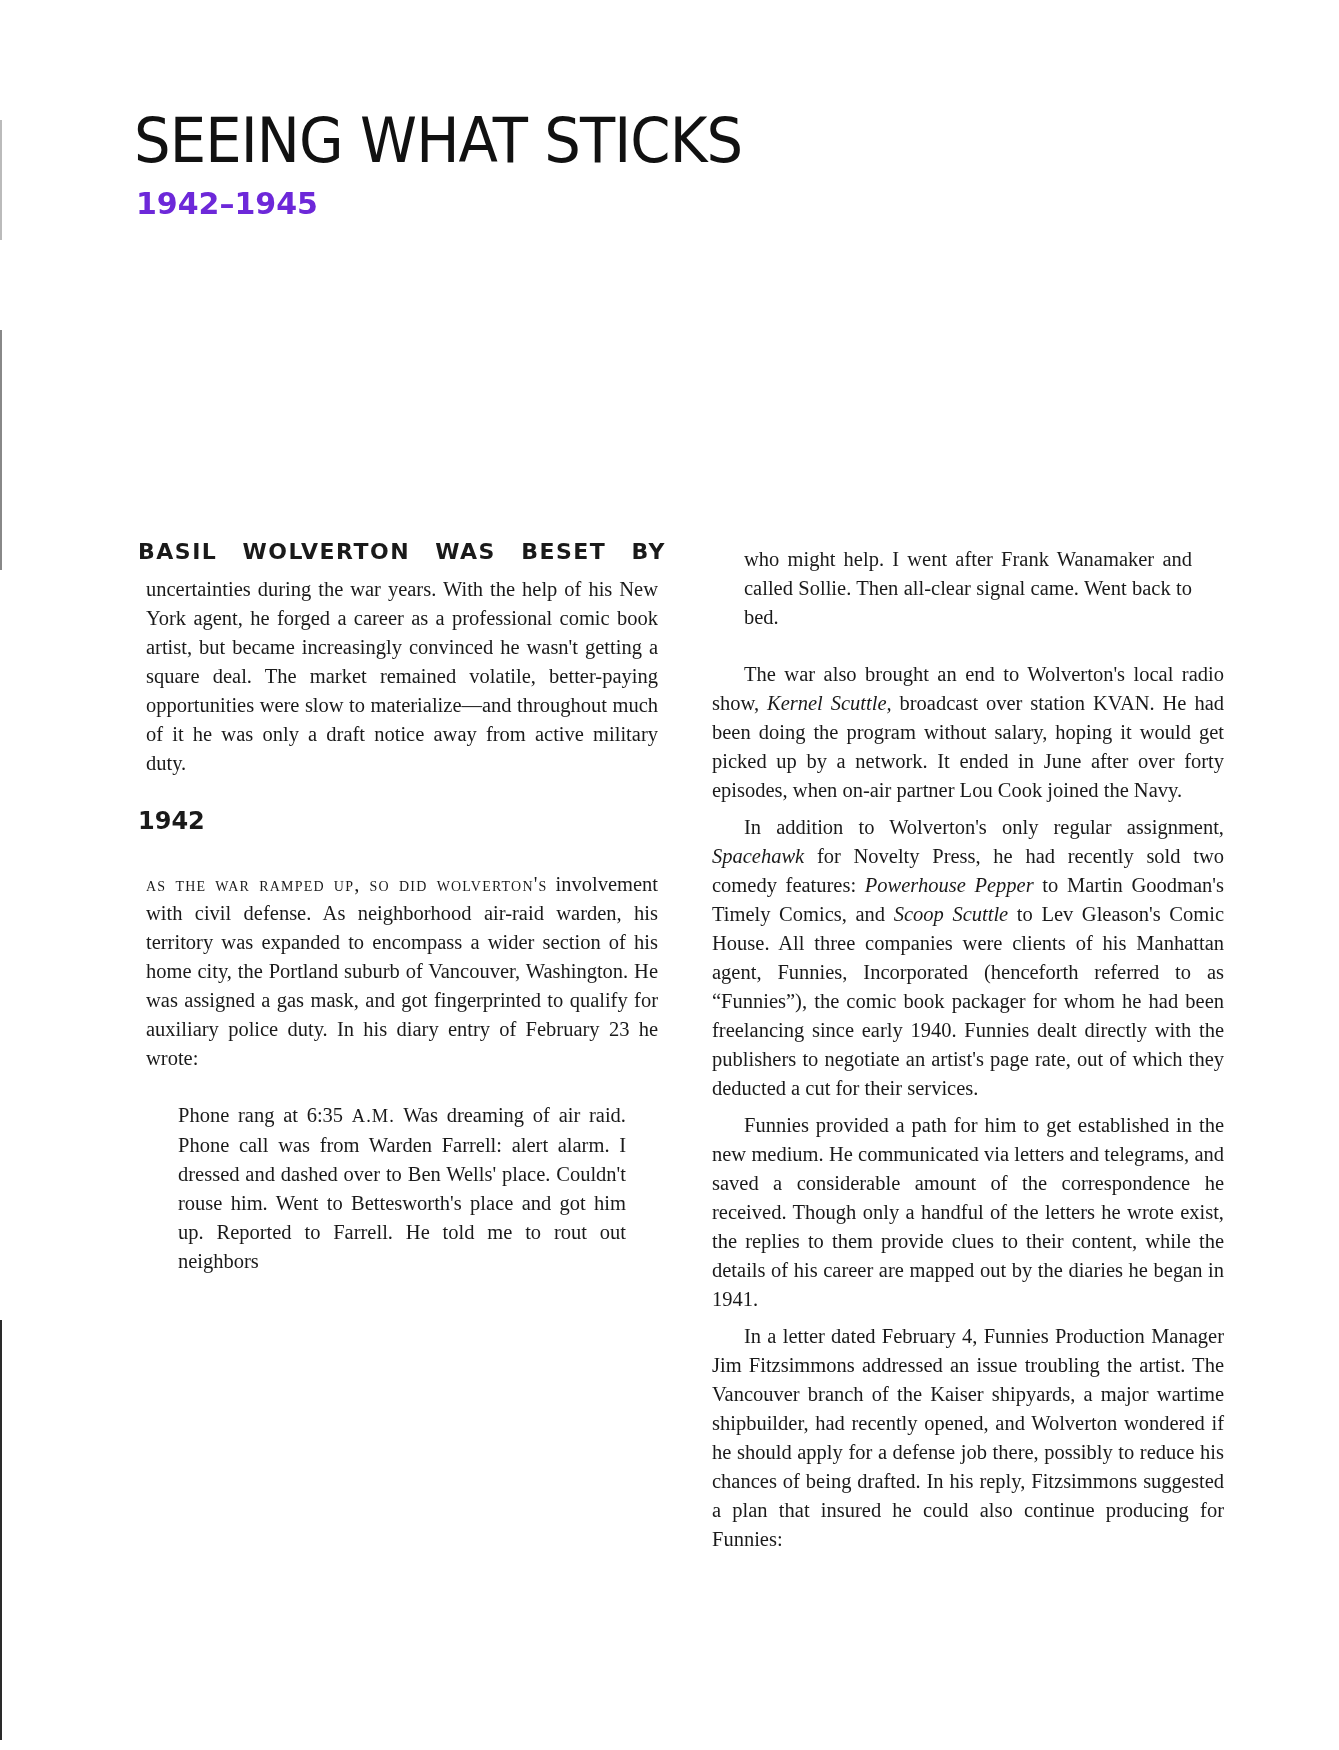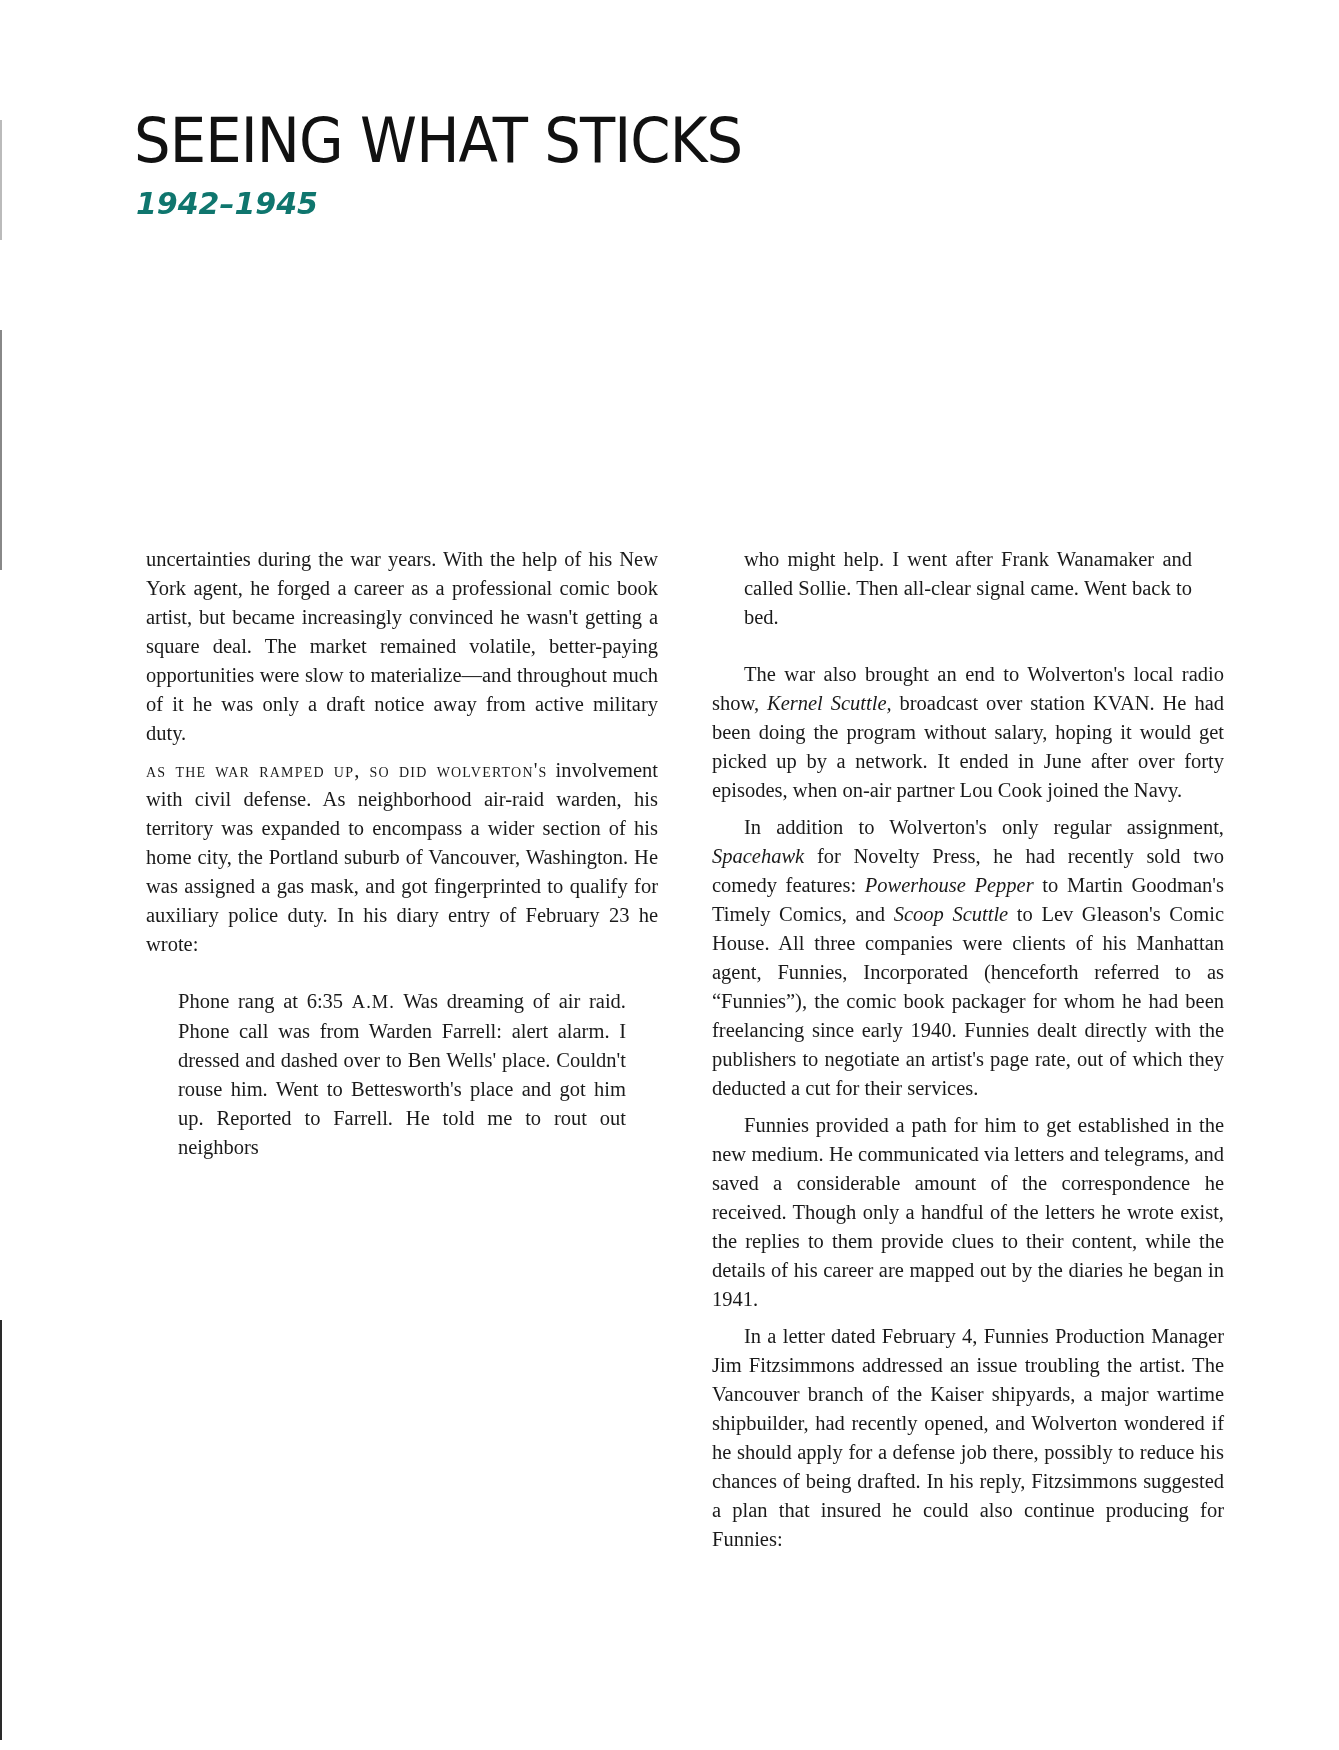--- a/index.html
+++ b/index.html
@@ -15,21 +15,21 @@
     position: absolute; left: 134px; top: 106px;
     font-family: "DejaVu Sans", "Liberation Sans", sans-serif;
     font-weight: normal; font-size: 62px; line-height: 70px;
     letter-spacing: -1px; margin: 0; color: #111;
     transform: scaleX(0.93); transform-origin: left top;
     white-space: nowrap;
   }
   .chapter-years {
     position: absolute; left: 136px; top: 186px;
     font-family: "DejaVu Sans", "Liberation Sans", sans-serif;
-    font-weight: bold; font-size: 30px; line-height: 36px; margin: 0; color: #0f766e; font-style: italic;
+    font-weight: bold; font-size: 30px; line-height: 36px; margin: 0; color: #6d28d9;
   }
   .col {
     position: absolute; top: 537px; width: 528px;
     font-size: 20.5px; line-height: 29px;
   }
   .col-left { left: 138px; }
   .col-right { left: 704px; }
   .lead-in {
     font-family: "DejaVu Sans", "Liberation Sans", sans-serif;
     font-weight: bold; font-size: 22px; letter-spacing: 1.5px;
@@ -58,22 +58,24 @@
 <body>
 
 <div class="edge-mark" style="top:120px;height:120px;background:#bbb;"></div>
 <div class="edge-mark" style="top:330px;height:240px;background:#888;"></div>
 <div class="edge-mark" style="top:1320px;height:420px;"></div>
 
 <h1 class="chapter-title">SEEING WHAT STICKS</h1>
 <h2 class="chapter-years">1942–1945</h2>
 
 <div class="col col-left">
+  <span class="lead-in">BASIL WOLVERTON WAS BESET BY</span>
   <p>uncertainties during the war years. With the help of his New York agent, he forged a career as a professional comic book artist, but became increasingly convinced he wasn't getting a square deal. The market remained volatile, better-paying opportunities were slow to materialize—and throughout much of it he was only a draft notice away from active military duty.</p>
 
+  <div class="section-heading">1942</div>
 
   <p><span class="smallcaps-lead"><span class="sc-text">As the war ramped up, so did Wolverton's</span></span> <span>involvement with civil defense. As neighborhood air-raid warden, his territory was expanded to encompass a wider section of his home city, the Portland suburb of Vancouver, Washington. He was assigned a gas mask, and got fingerprinted to qualify for auxiliary police duty. In his diary entry of February 23 he wrote:</span></p>
 
 
 
   <blockquote>
     <p><span>Phone rang at 6:35 </span><span class="sc">A.M.</span><span> Was dreaming of air raid. Phone call was from Warden Farrell: alert alarm. I dressed and dashed over to Ben Wells' place. Couldn't rouse him. Went to Bettesworth's place and got him up. Reported to Farrell. He told me to rout out neighbors</span></p>
   </blockquote>
 </div>
 

